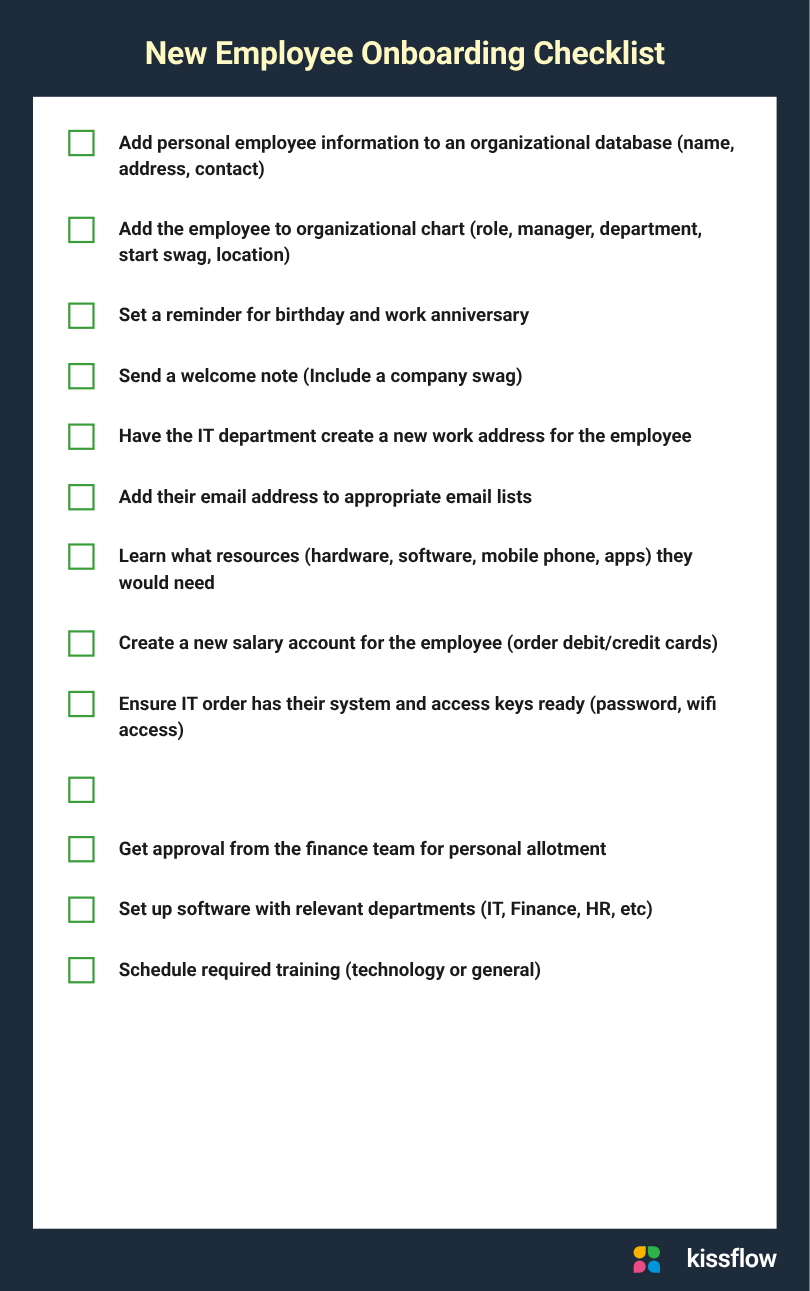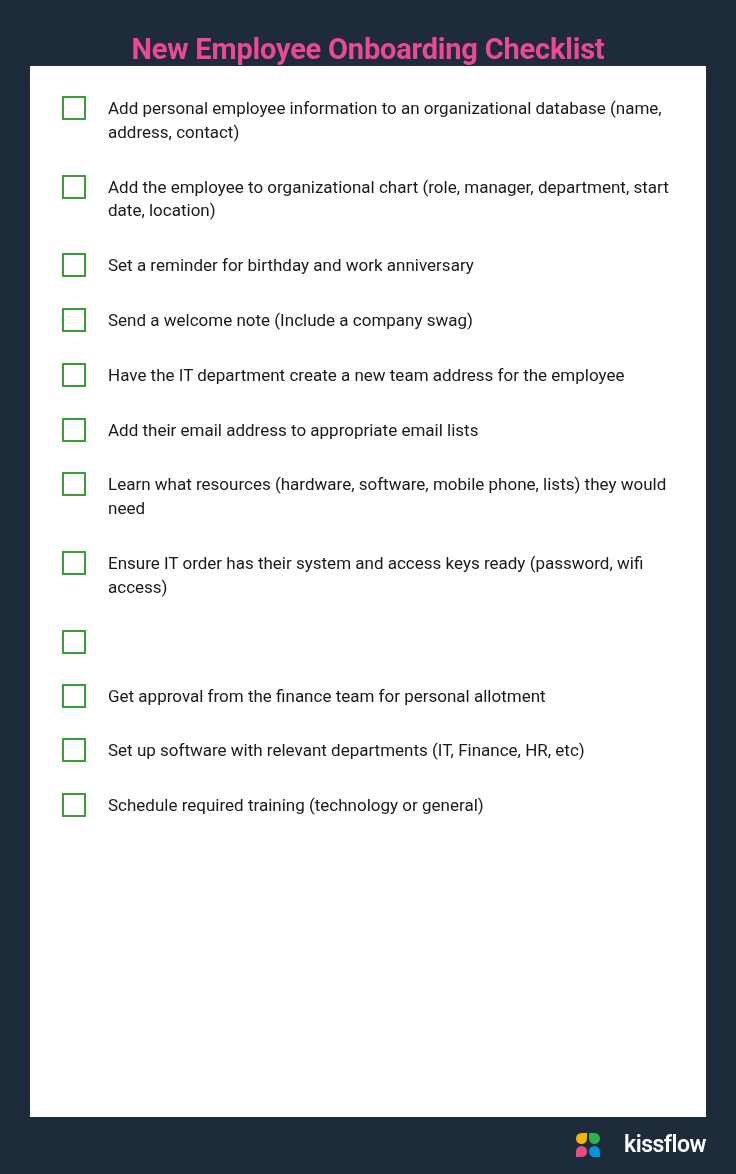--- a/index.html
+++ b/index.html
@@ -6,37 +6,39 @@
   body {
     width: 736px;
     height: 1174px;
     background: #1d2b3a;
     font-family: -apple-system, BlinkMacSystemFont, "Segoe UI", Roboto, Helvetica, Arial, sans-serif;
     display: flex;
     flex-direction: column;
     padding: 32px 30px 16px 30px;
   }
   .title {
-    color: #ec4899;
+    color: #fef9c3;
     font-size: 29px;
     font-weight: 700;
     text-align: center;
+    margin-bottom: 22px;
     letter-spacing: -0.2px;
   }
   .card {
     background: #ffffff;
     flex: 1;
     padding: 30px 32px 24px 32px;
     display: flex;
     flex-direction: column;
   }
   .item {
     display: flex;
     align-items: flex-start;
     margin-bottom: 30px;
+    font-weight: bold;
   }
   .checkbox {
     width: 24px;
     height: 24px;
     min-width: 24px;
     border: 2px solid #3a9d3a;
     margin-right: 22px;
     margin-top: 0;
   }
   .item-text {
@@ -83,41 +85,45 @@
 
 <div class="title">New Employee Onboarding Checklist</div>
 
 <div class="card">
   <div class="item">
     <div class="checkbox"></div>
     <div class="item-text">Add personal employee information to an organizational database (name, address, contact)</div>
   </div>
   <div class="item">
     <div class="checkbox"></div>
-    <div class="item-text">Add the employee to organizational chart (role, manager, department, start date, location)</div>
+    <div class="item-text">Add the employee to organizational chart (role, manager, department, start swag, location)</div>
   </div>
   <div class="item">
     <div class="checkbox"></div>
     <div class="item-text">Set a reminder for birthday and work anniversary</div>
   </div>
   <div class="item">
     <div class="checkbox"></div>
     <div class="item-text">Send a welcome note (Include a company swag)</div>
   </div>
   <div class="item">
     <div class="checkbox"></div>
-    <div class="item-text">Have the IT department create a new team address for the employee</div>
+    <div class="item-text">Have the IT department create a new work address for the employee</div>
   </div>
   <div class="item">
     <div class="checkbox"></div>
     <div class="item-text">Add their email address to appropriate email lists</div>
   </div>
   <div class="item">
     <div class="checkbox"></div>
-    <div class="item-text">Learn what resources (hardware, software, mobile phone, lists) they would need</div>
+    <div class="item-text">Learn what resources (hardware, software, mobile phone, apps) they would need</div>
+  </div>
+  <div class="item">
+    <div class="checkbox"></div>
+    <div class="item-text">Create a new salary account for the employee (order debit/credit cards)</div>
   </div>
   <div class="item">
     <div class="checkbox"></div>
     <div class="item-text">Ensure IT order has their system and access keys ready (password, wifi access)</div>
   </div>
   <div class="item">
     <div class="checkbox"></div>
   </div>
   <div class="item">
     <div class="checkbox"></div>

